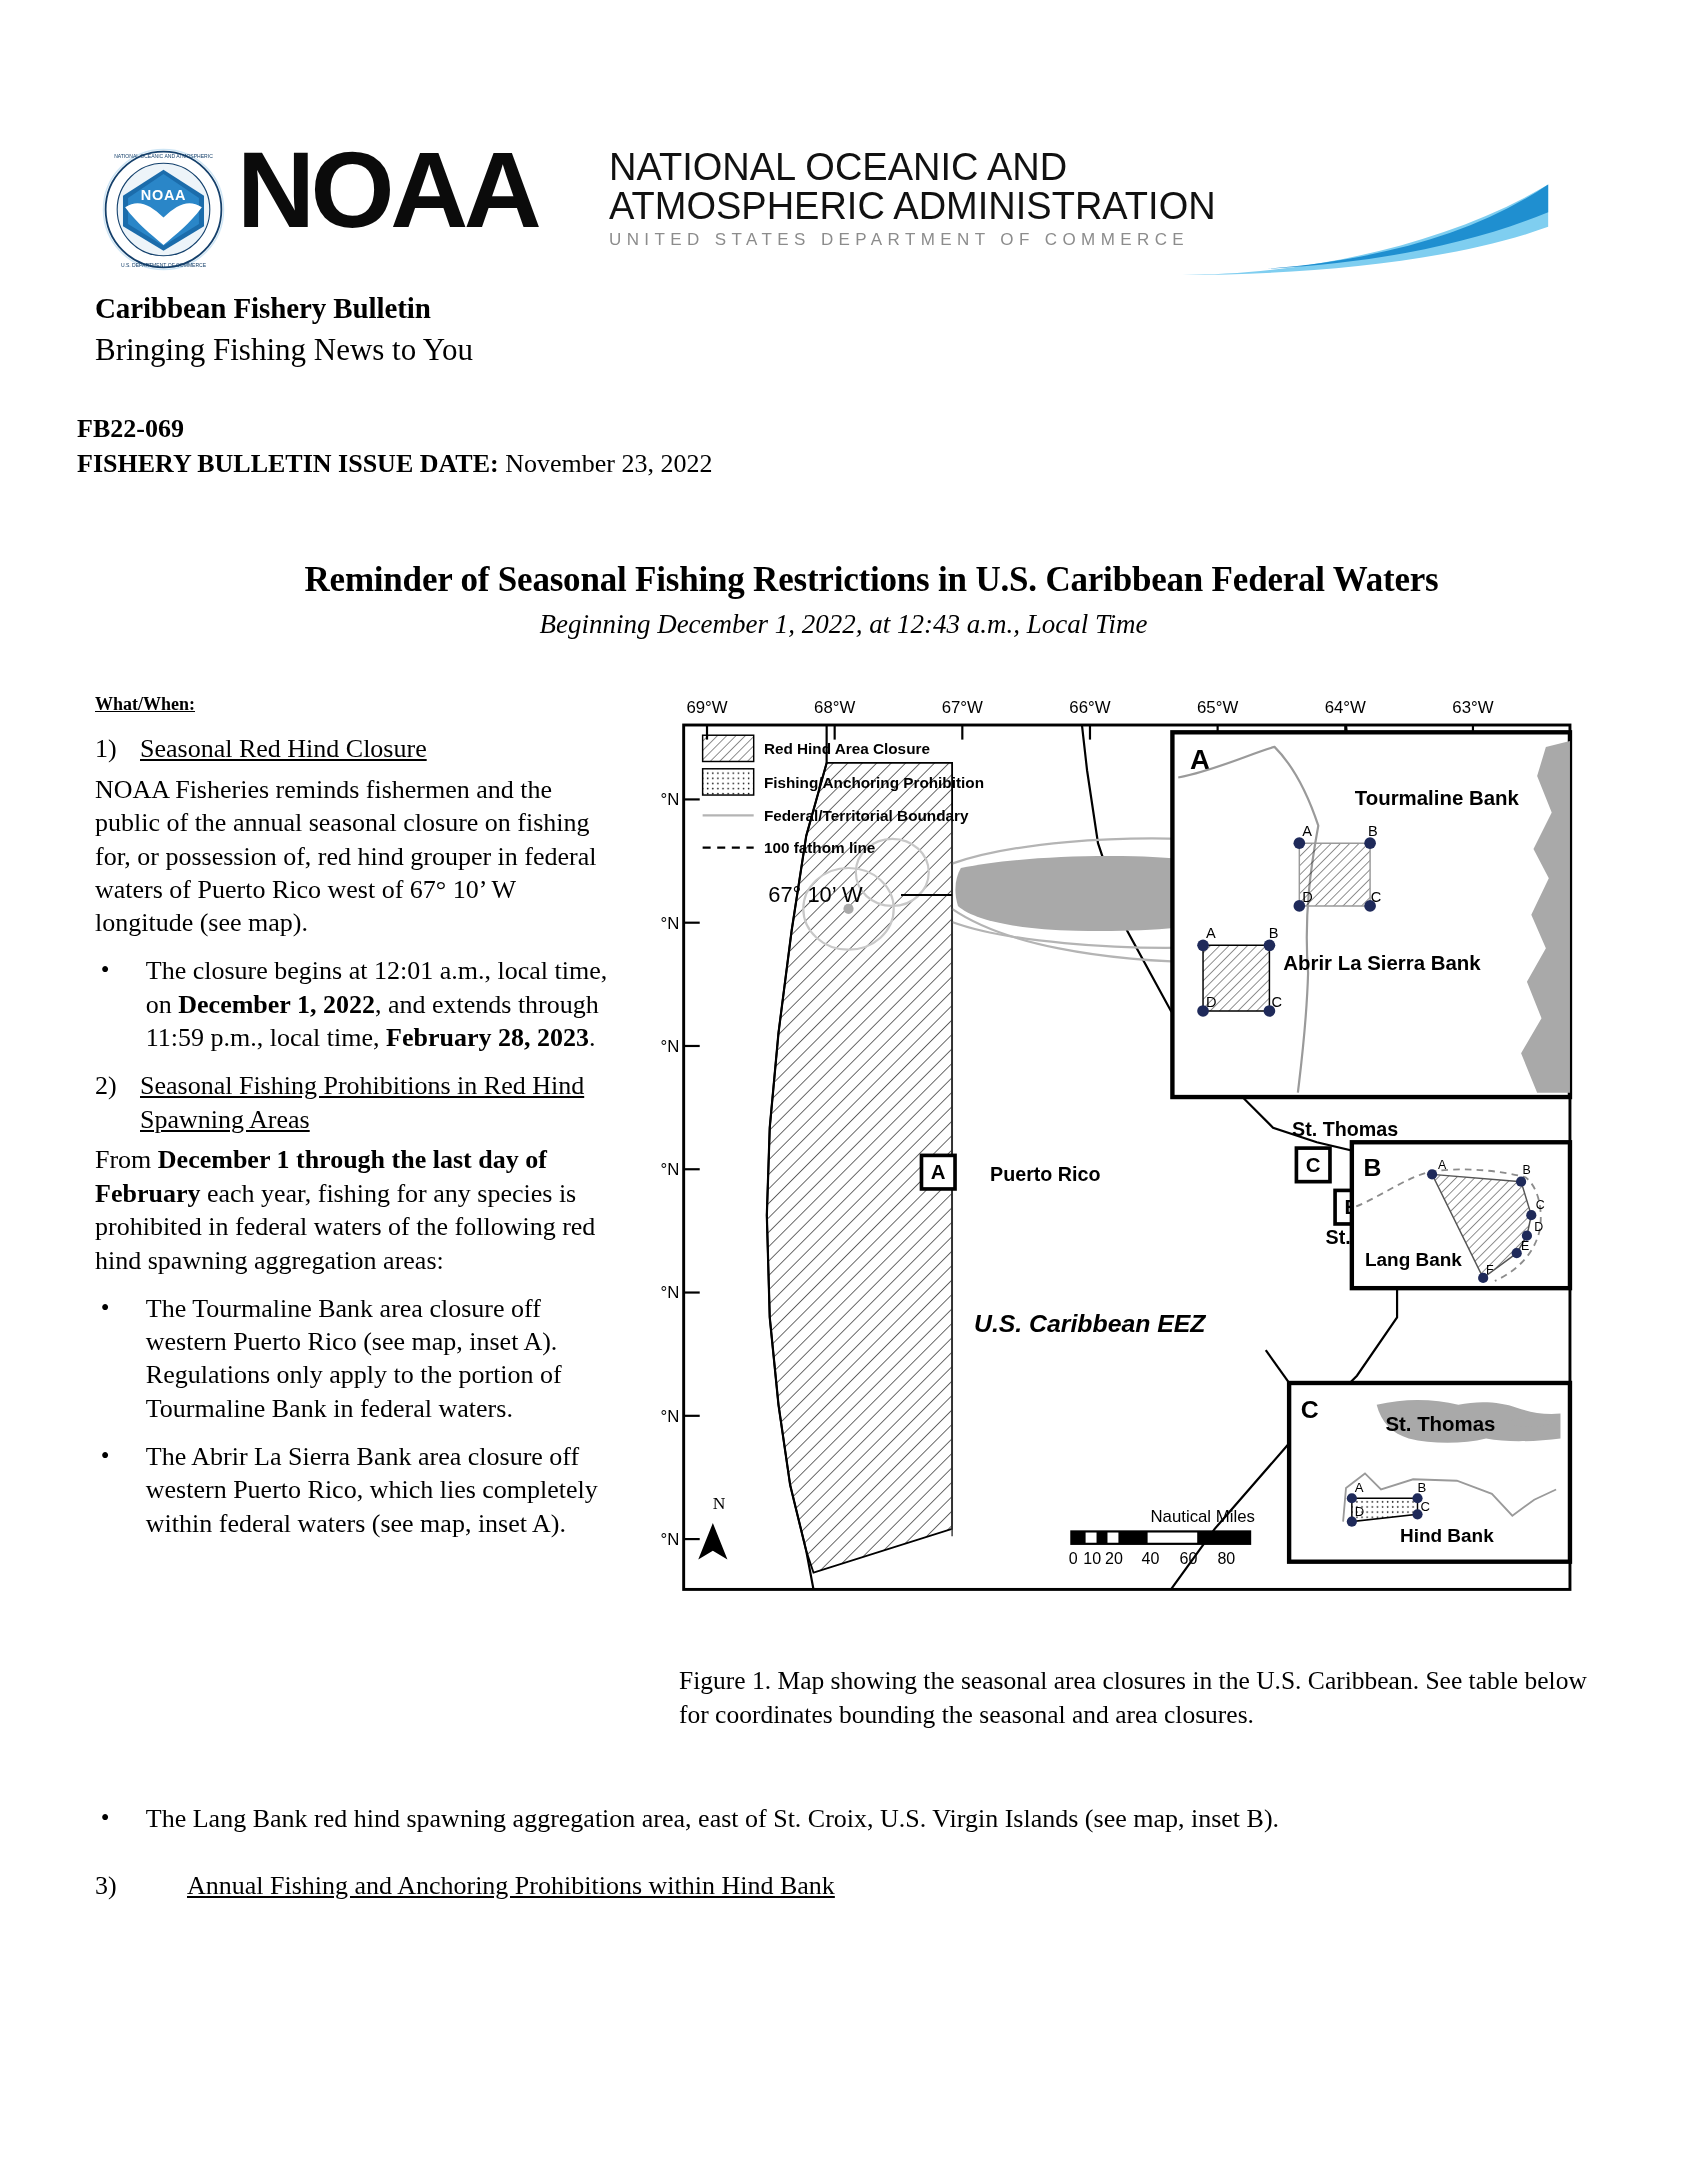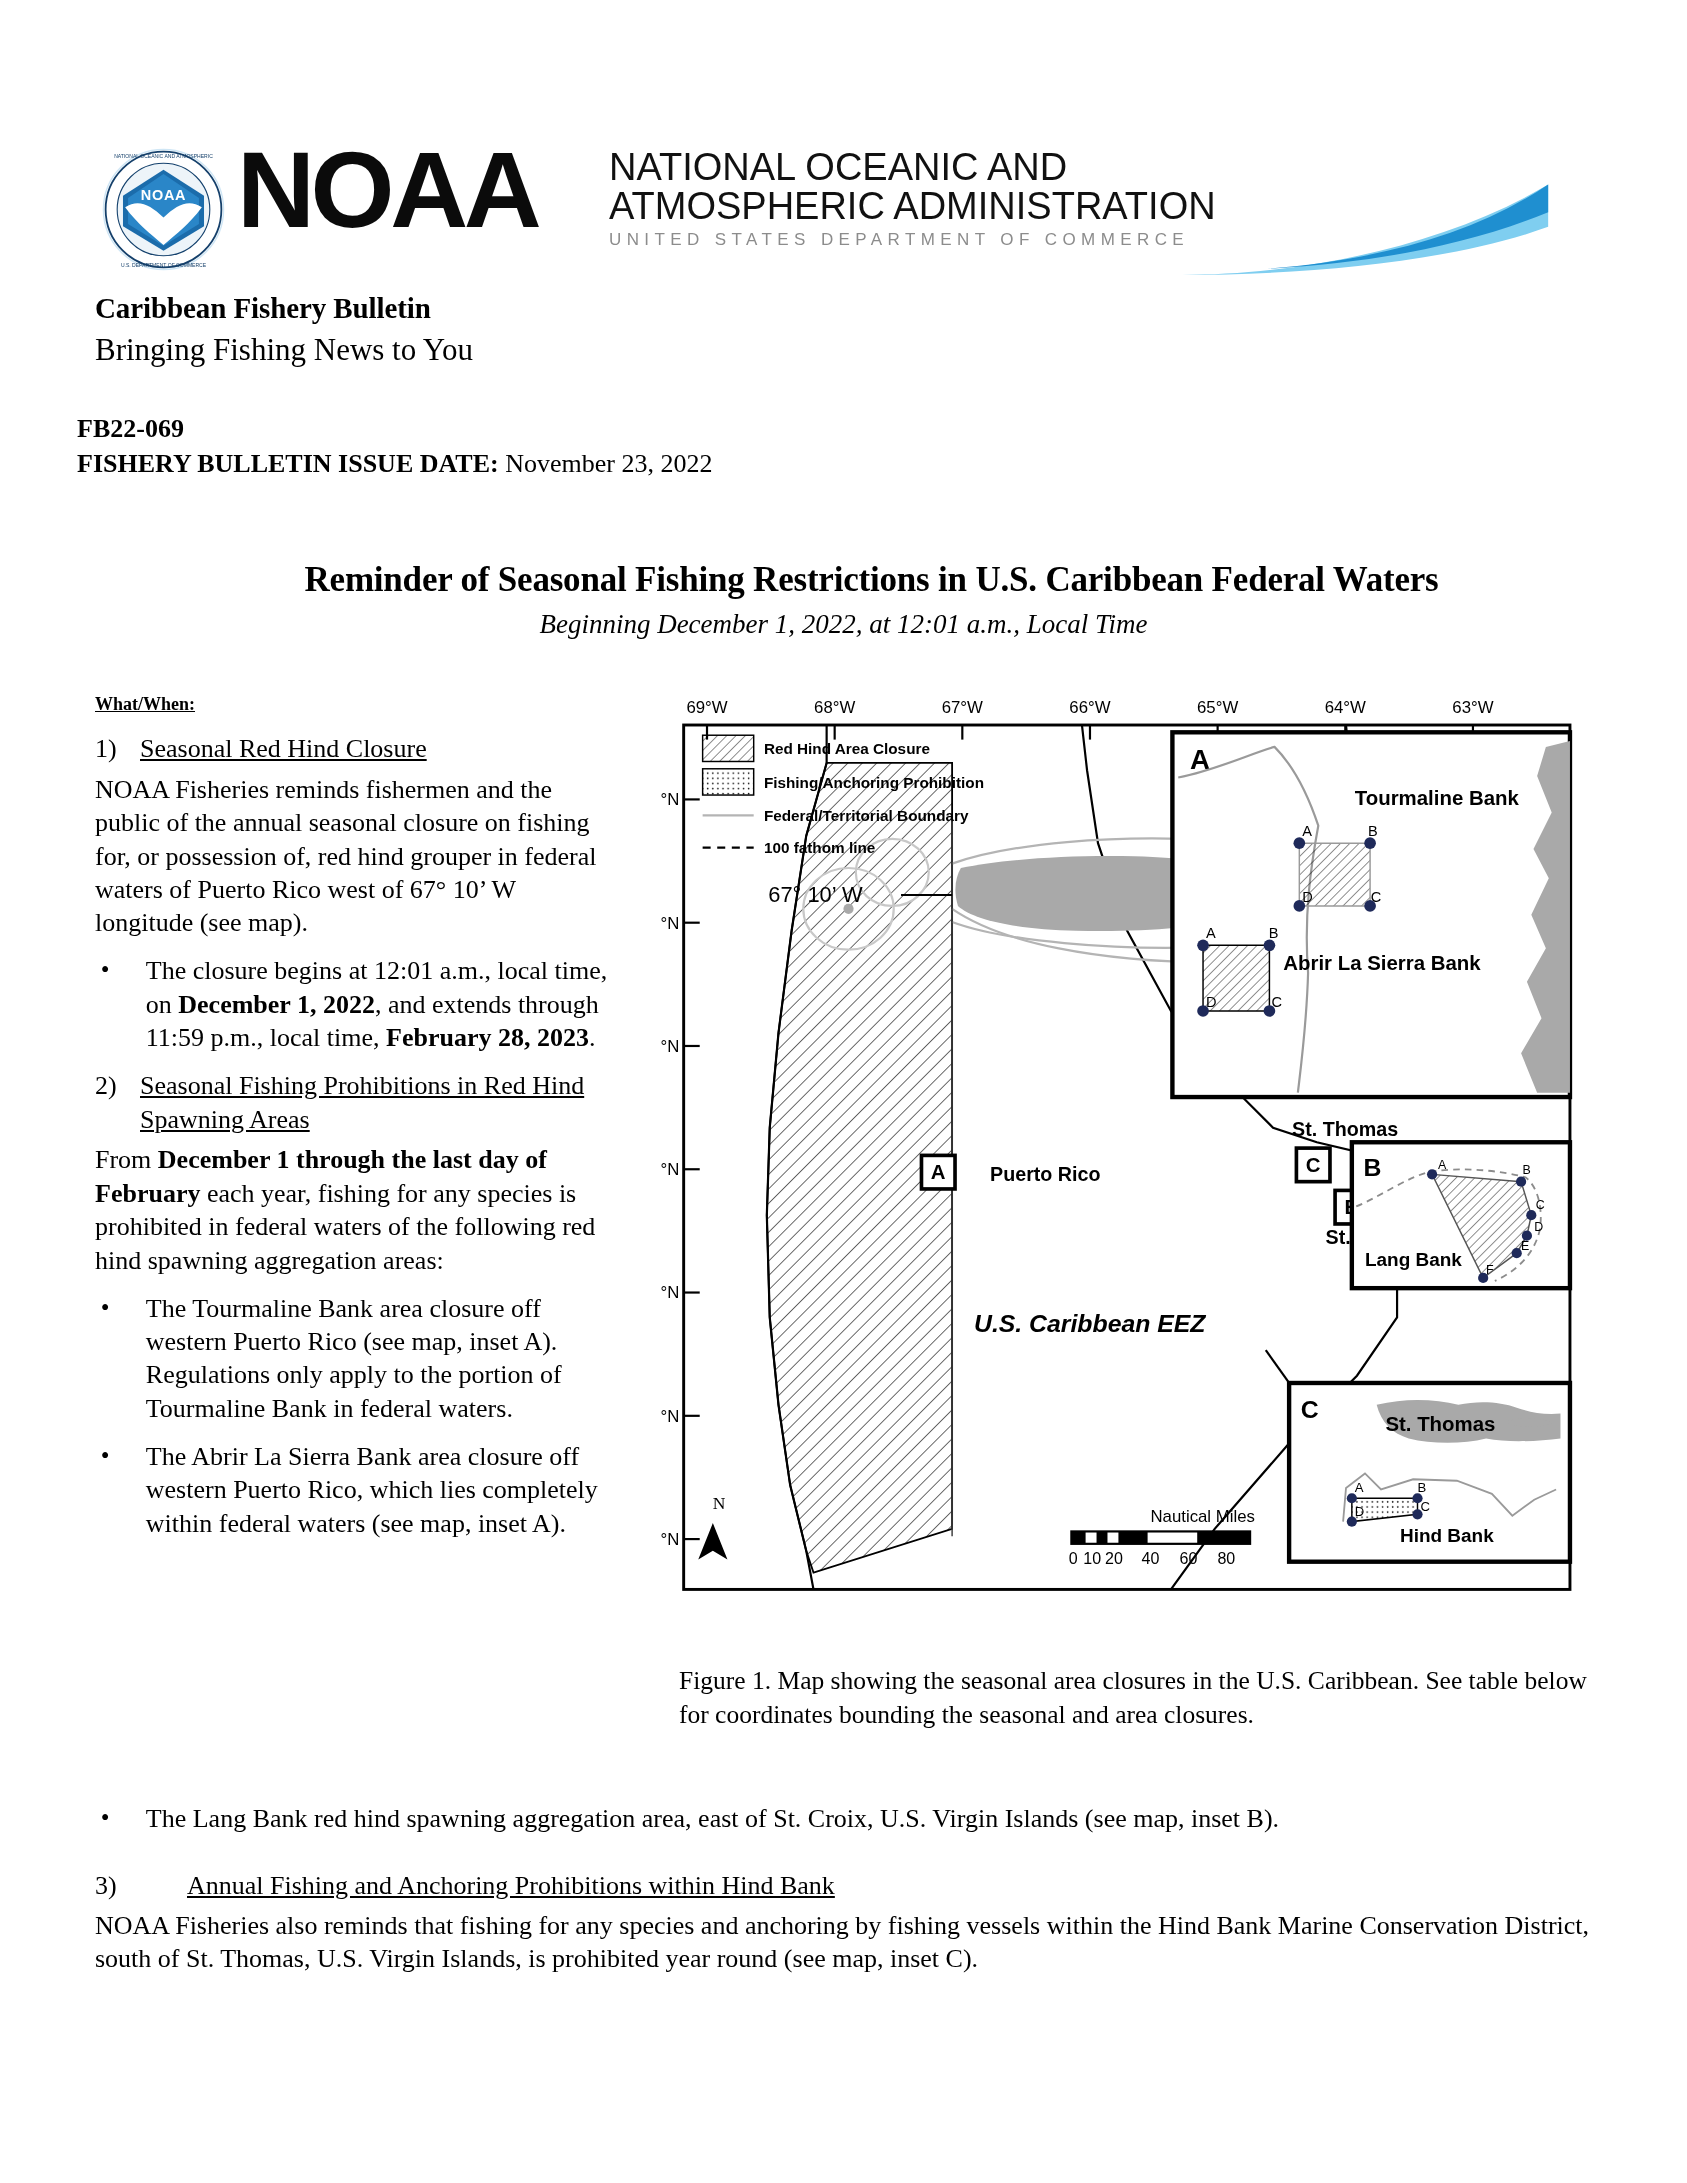--- a/index.html
+++ b/index.html
@@ -263,21 +263,21 @@
     <div>
       <span class="b">FB22-069</span>
     </div>
     <div>
       <span class="b">FISHERY BULLETIN ISSUE DATE:</span>
       <span>November 23, 2022</span>
     </div>
   </div>
 
   <div class="doc-title">Reminder of Seasonal Fishing Restrictions in U.S. Caribbean Federal Waters</div>
-  <div class="doc-subtitle">Beginning December 1, 2022, at 12:01 a.m., Local Time</div>
+  <div class="doc-subtitle">Beginning December 1, 2022, at 12:43 a.m., Local Time</div>
 
   <div class="col-left">
 
     <div class="sec-head">What/When:</div>
 
     <div class="numbered">
       <span class="num">1)</span>
       <span class="txt">Seasonal Red Hind Closure</span>
     </div>
 
@@ -558,17 +558,16 @@
     <div class="bullet">
       <span class="dot">•</span>
       <span class="btxt">The Lang Bank red hind spawning aggregation area, east of St. Croix, U.S. Virgin Islands (see map, inset B).</span>
     </div>
 
     <div class="sec3">
       <span class="num">3)</span>
       <span class="txt">Annual Fishing and Anchoring Prohibitions within Hind Bank</span>
     </div>
 
-    <p class="para">NOAA Fisheries also reminds that fishing for any species and anchoring by fishing vessels within the Hind Bank Marine Conservation District, south of St. Thomas, U.S. Virgin Islands, is prohibited year round (see map, inset C).</p>
   </div>
 
 </div>
 
 
 </body></html>

